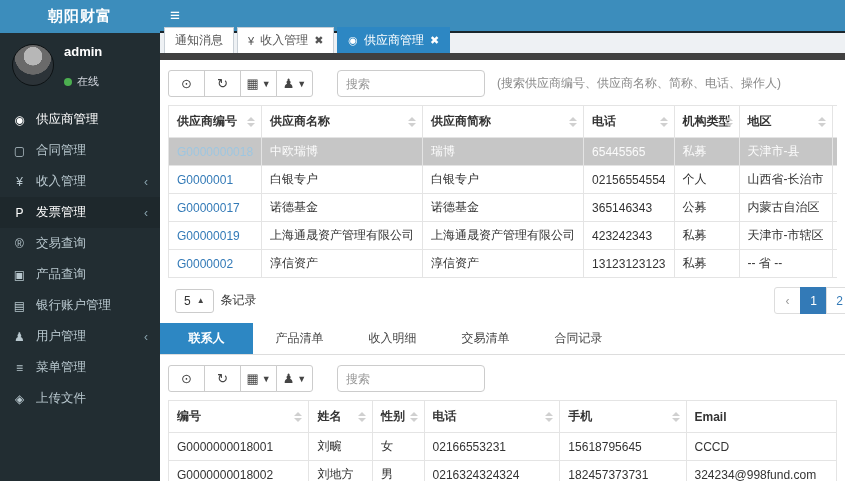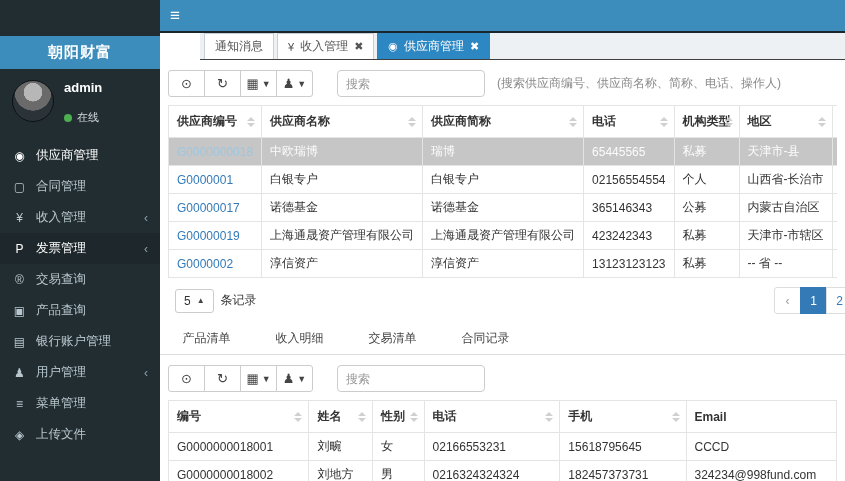--- a/index.html
+++ b/index.html
@@ -3,42 +3,42 @@
 <meta charset="utf-8">
 <style>
   * { box-sizing: border-box; margin: 0; padding: 0; }
   html,body { width:845px; height:481px; overflow:hidden; }
   body { font-family:"Liberation Sans","DejaVu Sans",sans-serif; background:#ecf0f5; }
   .app { display:flex; width:845px; height:481px; }
 
   
   .sidebar { width:160px; flex-shrink:0; background:#222d32; display:flex; flex-direction:column; }
   .logo { height:33px; background:#3c8dbc; color:#fff; font-weight:bold; font-size:15px;
-          display:flex; align-items:center; justify-content:center; letter-spacing:1px;margin-top:36px; }
+          display:flex; align-items:center; justify-content:center; letter-spacing:1px; }
   .userpanel { display:flex; gap:10px; padding:11px 12px 9px; }
   .avatar { width:42px; height:42px; border-radius:50%; border:1px solid #0d1214; flex-shrink:0;
             background: radial-gradient(circle at 50% 28%, #b7b7b7 0 26%, #6a6a6a 27% 52%, #2c3338 53%); }
   .uinfo { display:flex; flex-direction:column; justify-content:flex-end; gap:15px; }
   .uname { color:#fff; font-size:13px; font-weight:bold; }
   .ustatus { color:#d2d6de; font-size:11px; display:flex; align-items:center; gap:5px; }
   .dot { width:8px; height:8px; border-radius:50%; background:#4caf50; display:inline-block; }
   .menu { list-style:none; margin-top:6px; }
   .mi { display:flex; align-items:center; gap:9px; color:#b8c7ce; font-size:12.5px; padding:7px 12px; cursor:pointer; }
   .mi .ic { width:15px; text-align:center; font-size:12px; flex-shrink:0; }
   .mi.active { color:#fff; }
   .mi.hl { background:#1e282c; color:#fff; }
   .mi .chev { margin-left:auto; font-size:12px; color:#8aa4af; }
 
   
   .main { flex:1; min-width:0; display:flex; flex-direction:column; background:#fff; }
   .navbar { height:33px; flex-shrink:0; background:#3c8dbc; border-bottom:2px solid #1a262c;
             display:flex; align-items:center; padding:0 10px; }
   .burger { color:#fff; font-size:17px; font-weight:bold; cursor:pointer; line-height:1; }
-  .tabstrip { height:27px; flex-shrink:0; background:#eef1f4; border-bottom:1px solid #404040;
-              display:flex; align-items:flex-end; gap:3px; padding:3px 4px 0;margin-left:40px; }
+  .tabstrip { height:27px; flex-shrink:0; background:#eef1f4; border-bottom:7px solid #404040;
+              display:flex; align-items:flex-end; gap:3px; padding:3px 4px 0; }
   .tab { background:#fff; border:1px solid #c8cfd6; border-bottom:none; font-size:12px; color:#555;
          padding:4px 10px; display:flex; align-items:center; gap:6px; cursor:pointer; white-space:nowrap; }
   .tab.active { background:#2d87c3; border-color:#2d87c3; color:#fff; }
   .tab .ticon { font-size:11px; }
   .tab .close { font-weight:bold; font-size:11px; cursor:pointer; }
 
   .panel { background:#fff; padding:5px 8px 0; }
   .toolbar { display:flex; align-items:center; margin:5px 0 8px; }
   .btngroup { display:flex; }
   .tbtn { min-width:37px; height:27px; background:#fff; border:1px solid #ccc; color:#454545;
@@ -284,20 +284,21 @@
         <span>条记录</span>
         <div class="pager">
           <div class="pbtn first">‹</div>
           <div class="pbtn active">1</div>
           <div class="pbtn">2</div>
         </div>
       </div>
     </div>
 
     <div class="dtabs">
+      <div class="dtab active">联系人</div>
       <div class="dtab">产品清单</div>
       <div class="dtab">收入明细</div>
       <div class="dtab">交易清单</div>
       <div class="dtab">合同记录</div>
     </div>
 
     <div class="panel">
       <div class="toolbar">
         <div class="btngroup">
           <div class="tbtn">

